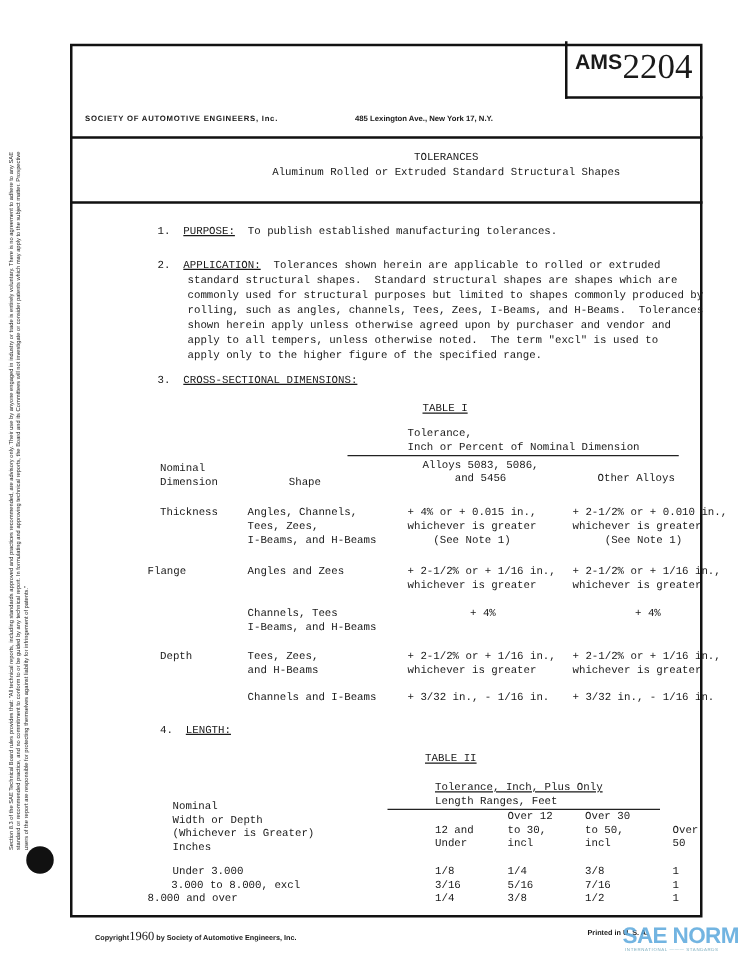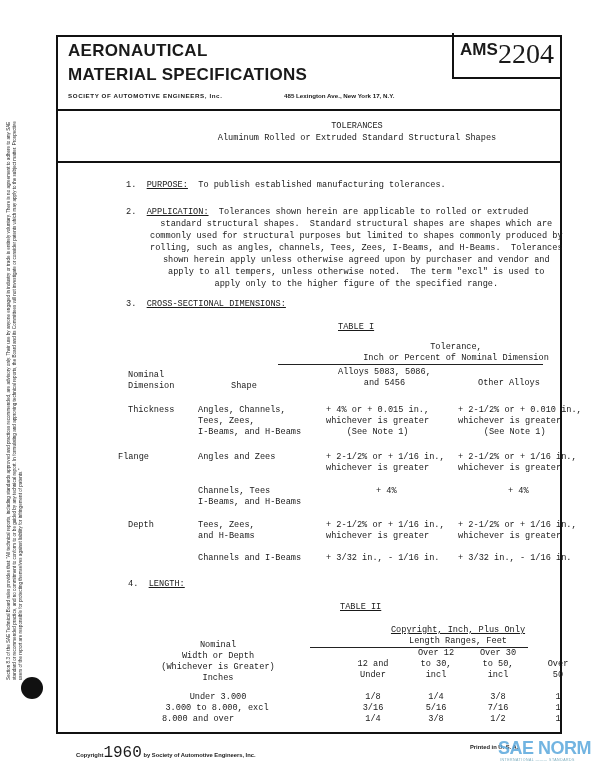--- a/index.html
+++ b/index.html
@@ -17,49 +17,47 @@
   .address { position:absolute; left:228px; top:57px; font-size:6.2px; font-weight:bold; }
   .ams-box { position:absolute; left:396px; top:-2px; width:110px; height:46px; border-left:2px solid #111; border-bottom:2px solid #111; box-sizing:border-box; }
   .ams-box .ams { position:absolute; left:6px; top:7px; font-size:17px; font-weight:bold; }
   .ams-box .num { position:absolute; left:44px; top:5px; font-size:28px; }
   .issued-box { position:absolute; left:396px; top:44px; width:110px; height:31px; border-left:2px solid #111; box-sizing:border-box; }
   .issued-box .lbl { position:absolute; left:6px; font-size:6.5px; font-weight:bold; }
   .issued-box .val { position:absolute; left:52px; top:5px; font-size:11px; font-family:"DejaVu Sans", sans-serif; font-weight:200; color:#333; }
   .hline { position:absolute; left:56px; width:506px; height:2px; background:#111; }
 
   .subhead { position:absolute; left:56px; width:506px; text-align:center; font-size:8.6px; }
-  .body-text { position:absolute; font-size:8.6px; line-height:12.1px; white-space:pre;text-align:center; }
+  .body-text { position:absolute; font-size:8.6px; line-height:12.1px; white-space:pre; }
   .u { text-decoration:underline; }
   .cell { position:absolute; font-size:8.6px; line-height:11px; white-space:pre; }
-  .center { text-align:center; }
+  .center { }
   .rule { position:absolute; height:1px; background:#222; }
 
   .side-note { position:absolute; left:6px; top:120px; width:50px; height:560px; }
   .side-note .txt { position:absolute; left:0; top:0; transform-origin:left top; transform:rotate(-90deg) translate(-560px, 0); width:560px; font-size:4.6px; line-height:6px; font-family:"Liberation Sans", sans-serif; color:#222; }
   .hole { position:absolute; left:21px; top:677px; width:22px; height:22px; border-radius:50%; background:#111; }
 
   .footer-left { position:absolute; left:76px; top:744px; font-size:5.8px; font-weight:bold; }
-  .footer-left .yr { font-family:Liberation Mono, monospace; font-weight:normal; font-size:16px; }
+  .footer-left .yr { font-family:Liberation Serif, serif; font-weight:normal; font-size:10px; }
   .footer-right { position:absolute; left:470px; top:744px; font-size:5.8px; font-weight:bold; }
   .watermark { position:absolute; left:498px; top:738px; font-size:18px; font-weight:bold; color:#5aa8dc; font-family:"Liberation Sans", sans-serif; letter-spacing:-0.5px; opacity:0.85; }
   .watermark-sub { position:absolute; left:500px; top:758px; font-size:3.5px; color:#7ab; letter-spacing:0.5px; }
 </style>
 </head>
 <body>
 
 <div class="side-note">
   <div class="txt">Section 8.3 of the SAE Technical Board rules provides that: "All technical reports, including standards approved and practices recommended, are advisory only. Their use by anyone engaged in industry or trade is entirely voluntary. There is no agreement to adhere to any SAE standard or recommended practice, and no commitment to conform to or be guided by any technical report. In formulating and approving technical reports, the Board and its Committees will not investigate or consider patents which may apply to the subject matter. Prospective users of the report are responsible for protecting themselves against liability for infringement of patents."</div>
 </div>
 <div class="hole"></div>
 
 <div class="frame"></div>
 
 <div class="header">
-  <div class="title1 sans">AERONAUTICAL</div>
-  <div class="title2 sans">MATERIAL SPECIFICATIONS</div>
   <div class="society sans">SOCIETY OF AUTOMOTIVE ENGINEERS, Inc.</div>
   <div class="address sans">485 Lexington Ave.,   New York 17, N.Y.</div>
   <div class="ams-box">
     <span class="ams sans">AMS</span>
     <span class="num serif">2204</span>
   </div>
 </div>
 <div class="hline" style="top:109px"></div>
 
 <div class="subhead mono" style="top:121px">TOLERANCES</div>
@@ -120,21 +118,21 @@
 <div class="cell mono" style="left:410px; top:520px">+ 2-1/2% or + 1/16 in.,
 whichever is greater</div>
 
 <div class="cell mono" style="left:150px; top:553px">Channels and I-Beams</div>
 <div class="cell mono" style="left:278px; top:553px">+ 3/32 in., - 1/16 in.</div>
 <div class="cell mono" style="left:410px; top:553px">+ 3/32 in., - 1/16 in.</div>
 
 <div class="body-text mono" style="left:80px; top:578px"><span>4.</span>  <span class="u">LENGTH:</span></div>
 
 <div class="cell mono u" style="left:292px; top:602px">TABLE II</div>
-<div class="cell mono center u" style="left:300px; top:625px; width:220px">Copyright, Inch, Plus Only</div>
+<div class="cell mono center u" style="left:300px; top:625px; width:220px">Tolerance, Inch, Plus Only</div>
 <div class="cell mono center" style="left:300px; top:636px; width:220px">Length Ranges, Feet</div>
 <div class="rule" style="left:310px; top:647px; width:218px"></div>
 <div class="cell mono center" style="left:90px; top:640px; width:160px">Nominal
 Width or Depth
 (Whichever is Greater)
 Inches</div>
 <div class="cell mono center" style="left:300px; top:659px; width:50px">12 and
 Under</div>
 <div class="cell mono center" style="left:358px; top:648px; width:60px">Over 12
 to 30,

